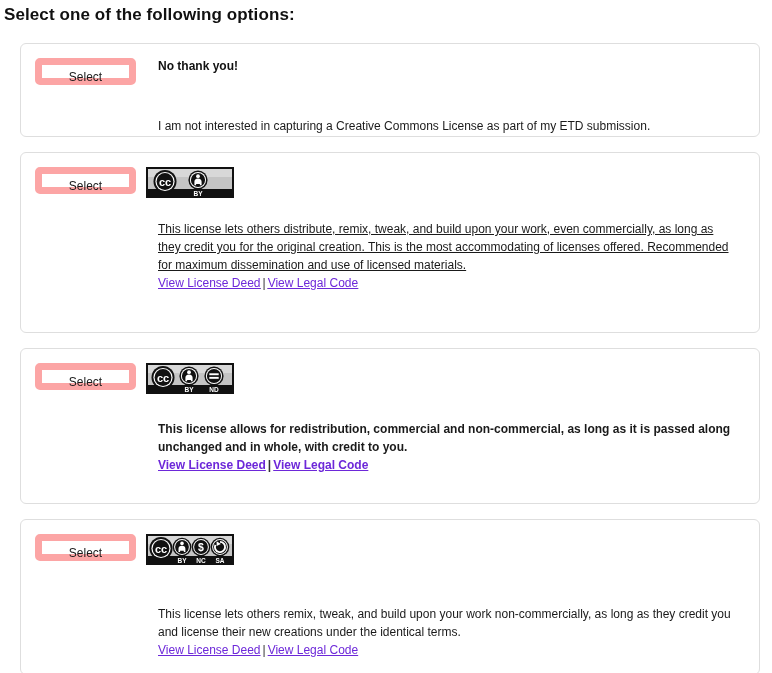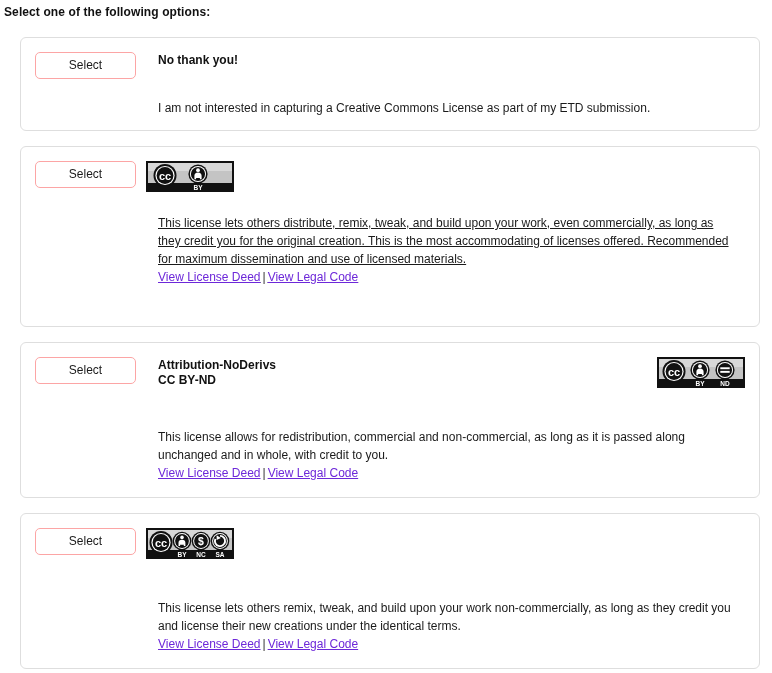--- a/index.html
+++ b/index.html
@@ -14,21 +14,21 @@
     font-size: 12px;
     color: #1a1a1a;
     overflow: hidden;
   }
   .page {
     width: 772px;
     box-sizing: border-box;
     padding: 0;
   }
   .page-title {
-    font-size: 12px;
+    font-size: 17px;
     font-weight: bold;
     color: #111111;
     margin: 5px 0 0 4px;
     letter-spacing: 0.1px;
   }
   .options-list {
     margin-top: 18px;
     padding-left: 20px;
     padding-right: 12px;
   }
@@ -44,21 +44,21 @@
   .card-top {
     display: flex;
     align-items: flex-start;
   }
   .select-btn {
     flex: 0 0 auto;
     width: 101px;
     height: 27px;
     line-height: 25px;
     text-align: center;
-    border: 1px solid #fca5a5;
+    border: 7px solid #fca5a5;
     border-radius: 5px;
     background: #ffffff;
     color: #1a1a1a;
     font-size: 12px;
     font-family: "Liberation Sans", sans-serif;
     cursor: pointer;
     padding: 0;
     box-sizing: border-box;
   }
   .titles {
@@ -107,25 +107,25 @@
     color: #6d28d9;
     text-decoration: underline;
   }
   .links .sep {
     color: #333333;
     text-decoration: none;
     padding: 0 2px;
   }
   
   .card-0 { height: 94px; padding-top: 14px; }
-  .card-0 .card-body { margin-top: 20px; }
+  .card-0 .card-body { margin-top: 32px; }
   .card-1 { height: 181px; }
   .card-1 .card-body { margin-top: 22px; text-decoration: underline; }
   .card-2 { height: 156px; }
-  .card-2 .card-body { margin-top: 40px; }
+  .card-2 .card-body { margin-top: 26px; font-weight: bold; }
   .card-3 { height: 156px; }
   .card-3 .card-body { margin-top: 40px; }
 </style>
 </head>
 <body>
 
 <div class="page">
 
   <div class="page-title">Select one of the following options:</div>
 
@@ -174,24 +174,20 @@
         <p class="desc">This license lets others distribute, remix, tweak, and build upon your work, even commercially, as long as they credit you for the original creation. This is the most accommodating of licenses offered. Recommended for maximum dissemination and use of licensed materials.</p>
         <div class="links">
           <a href="#">View License Deed</a><span class="sep">|</span><a href="#">View Legal Code</a>
         </div>
       </div>
     </div>
 
     <div class="option-card card-2">
       <div class="card-top">
         <button class="select-btn">Select</button>
-        <div class="titles">
-          <div class="lic-name">Attribution-NoDerivs</div>
-          <div class="lic-code">CC BY-ND</div>
-        </div>
         <div class="badge-wrap">
           <svg class="cc-badge" width="88" height="31" viewBox="0 0 88 31">
             <rect x="0" y="0" width="88" height="31" fill="#111111"></rect>
             <rect x="2" y="2" width="84" height="20" fill="#c4c4c4"></rect>
             <rect x="2" y="2" width="84" height="8" fill="#d8d8d8"></rect>
             <g>
               <circle cx="17" cy="14.5" r="11.5" fill="#111111"></circle>
               <circle cx="17" cy="14.5" r="9.6" fill="#ffffff"></circle>
               <circle cx="17" cy="14.5" r="8.4" fill="#111111"></circle>
               <text x="17" y="19" font-family="'Liberation Sans',sans-serif" font-size="11" font-weight="bold" fill="#ffffff" text-anchor="middle">cc</text>

